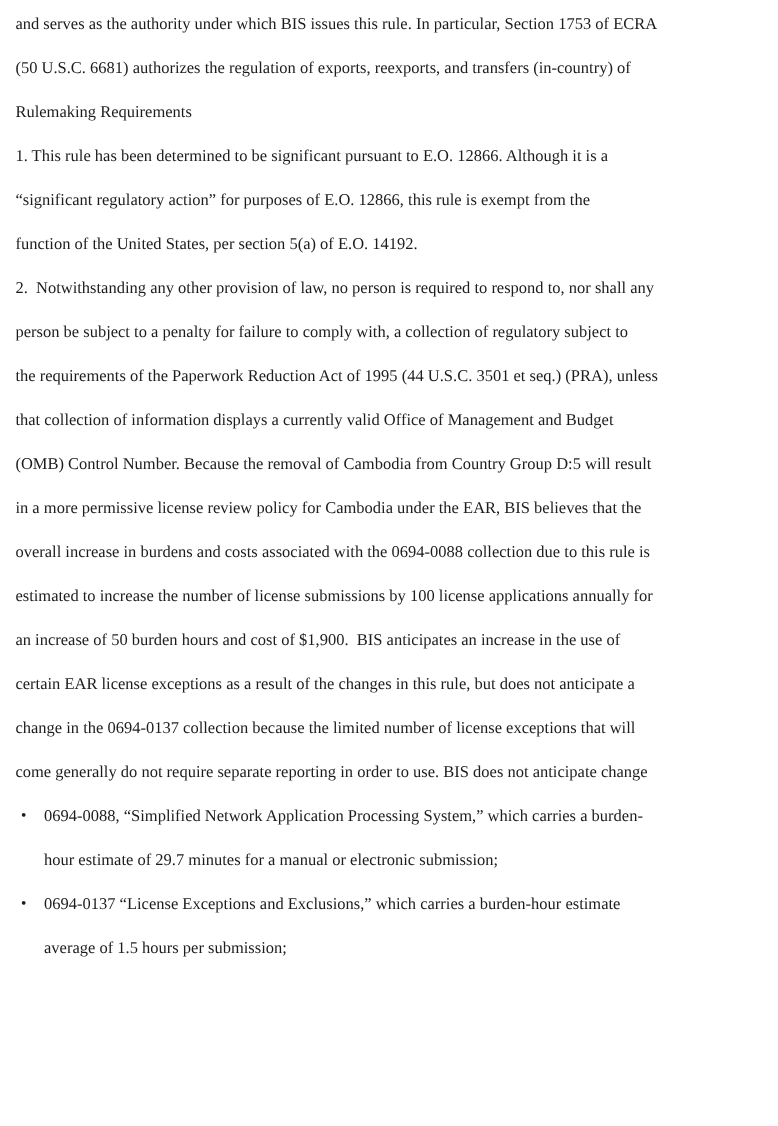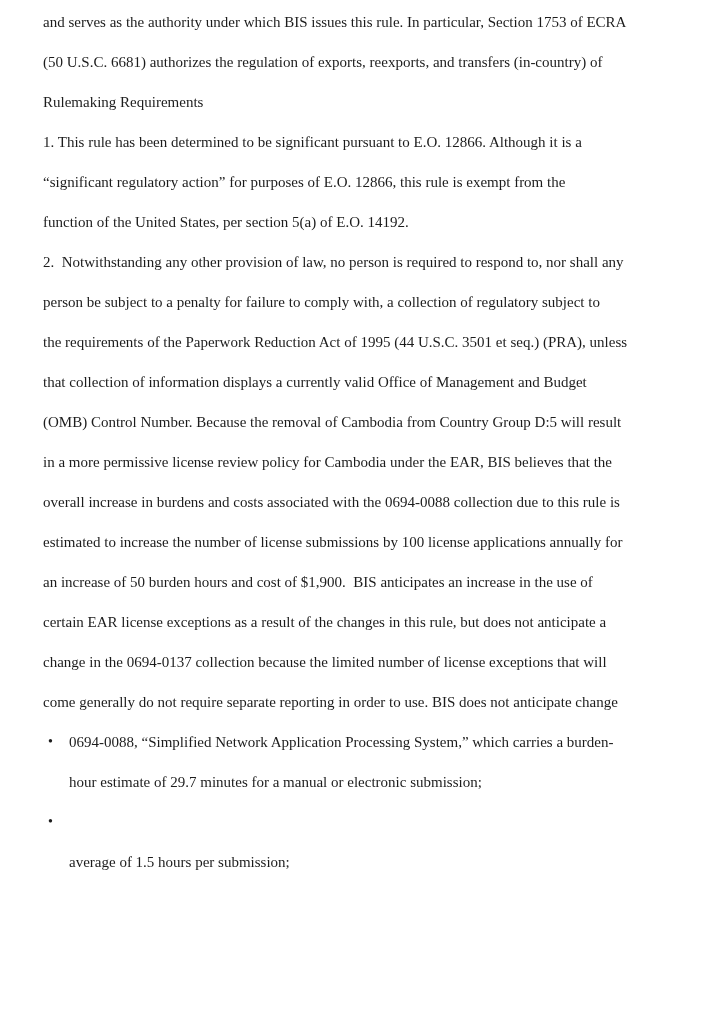--- a/index.html
+++ b/index.html
@@ -20,21 +20,20 @@
     background: #ffffff;
     font-family: "Liberation Serif", "DejaVu Serif", serif;
     font-size: 15px;
     color: #1c1c1c;
   }
   .doc-line {
     height: 40px;
     line-height: 40px;
     white-space: pre;
     overflow: visible;
-    margin-left: 29px;
   }
   .doc-line.heading {
     font-weight: normal;
   }
   .doc-line.bullet-line {
     position: relative;
     padding-left: 26px;
   }
   .doc-line .bullet-marker {
     position: absolute;
@@ -63,16 +62,16 @@
       <div class="doc-line">(OMB) Control Number. Because the removal of Cambodia from Country Group D:5 will result</div>
       <div class="doc-line">in a more permissive license review policy for Cambodia under the EAR, BIS believes that the</div>
       <div class="doc-line">overall increase in burdens and costs associated with the 0694-0088 collection due to this rule is</div>
       <div class="doc-line">estimated to increase the number of license submissions by 100 license applications annually for</div>
       <div class="doc-line">an increase of 50 burden hours and cost of $1,900.  BIS anticipates an increase in the use of</div>
       <div class="doc-line">certain EAR license exceptions as a result of the changes in this rule, but does not anticipate a</div>
       <div class="doc-line">change in the 0694-0137 collection because the limited number of license exceptions that will</div>
       <div class="doc-line">come generally do not require separate reporting in order to use. BIS does not anticipate change</div>
       <div class="doc-line bullet-line"><span class="bullet-marker">•</span><span>0694-0088, “Simplified Network Application Processing System,” which carries a burden-</span></div>
       <div class="doc-line bullet-line"><span>hour estimate of 29.7 minutes for a manual or electronic submission;</span></div>
-      <div class="doc-line bullet-line"><span class="bullet-marker">•</span></div>
+      <div class="doc-line bullet-line"><span class="bullet-marker">•</span><span>0694-0137 “License Exceptions and Exclusions,” which carries a burden-hour estimate</span></div>
       <div class="doc-line bullet-line"><span>average of 1.5 hours per submission;</span></div>
     </div>
 </div>
 
 </body></html>

